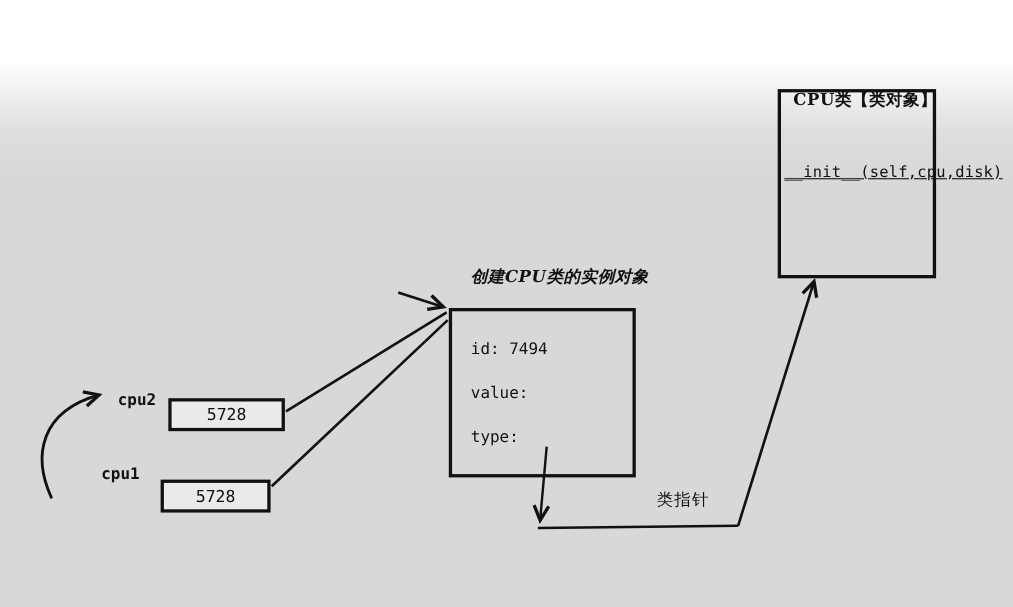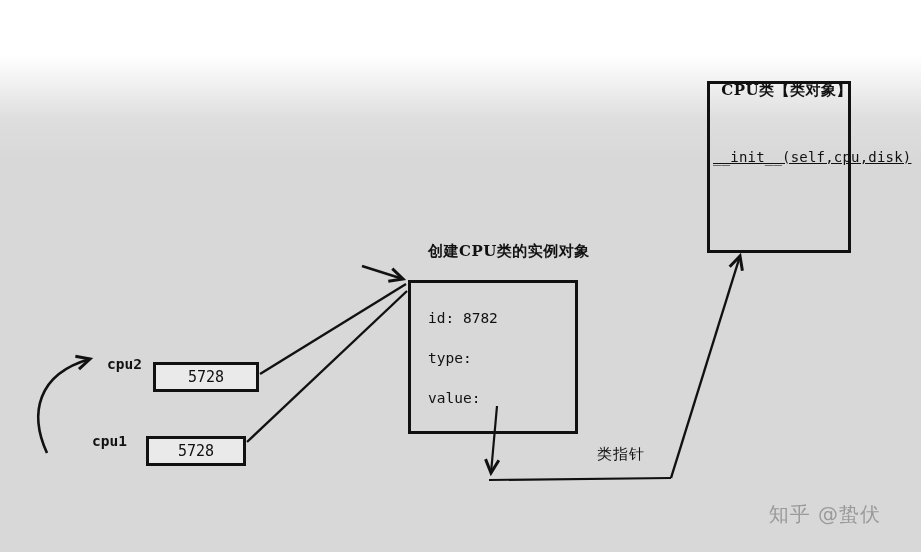--- a/index.html
+++ b/index.html
@@ -43,42 +43,42 @@
     font-size:14px;color:var(--ink);white-space:nowrap;
     letter-spacing:0.2px;
     text-decoration:underline;
   }
 
   
   .inst-title{
     position:absolute;left:428px;top:242px;
     font-family:"DejaVu Serif","Liberation Serif",serif;
     font-weight:bold;font-size:15px;color:var(--ink);
-    letter-spacing:0.5px;white-space:nowrap;
+    letter-spacing:0.5px;white-space:nowrap;font-style:italic;
   }
   .inst-box{left:408px;top:280px;width:170px;height:154px;padding:27px 0 0 17px;}
   .inst-box .field{
     font-size:14.5px;color:var(--ink);
     margin-bottom:24px;white-space:nowrap;
   }
 
   
   .var-label{
     position:absolute;
     font-size:14.5px;font-weight:bold;color:var(--ink);white-space:nowrap;
   }
   .var-box{
     display:flex;align-items:center;justify-content:center;
     font-size:15px;color:var(--ink);
     background:rgba(250,250,250,0.55);
     text-align:right;
   }
   .var-label.cpu2{left:107px;top:356px;}
   .var-box.cpu2{left:153px;top:362px;width:106px;height:30px;}
-  .var-label.cpu1{left:92px;top:433px;text-align:center;}
+  .var-label.cpu1{left:92px;top:423px;text-align:center;}
   .var-box.cpu1{left:146px;top:436px;width:100px;height:30px;}
 
   .pointer-label{
     position:absolute;left:597px;top:445px;
     font-family:"DejaVu Serif","Liberation Serif",serif;
     font-weight:normal;font-size:15px;color:var(--ink);
     letter-spacing:1px;white-space:nowrap;
   }
 
   .watermark{
@@ -114,34 +114,31 @@
 
     <line class="stroke" x1="671" y1="478" x2="740" y2="256" stroke-width="2.4" marker-end="url(#arrowhead)"></line>
   </svg>
 
   <div class="class-title">CPU类【类对象】</div>
   <div class="box class-box"></div>
   <div class="class-code">__init__(self,cpu,disk)</div>
 
   <div class="inst-title">创建CPU类的实例对象</div>
   <div class="box inst-box">
-    <div class="field">id: 8782</div>
+    <div class="field">id: 7494</div>
+    <div class="field">value:</div>
     <div class="field">type:</div>
-    <div class="field">value:</div>
   </div>
 
   <div class="var-label cpu2">cpu2</div>
   <div class="box var-box cpu2">
     <span>5728</span>
   </div>
 
   <div class="var-label cpu1">cpu1</div>
   <div class="box var-box cpu1">
     <span>5728</span>
   </div>
 
   <div class="pointer-label">类指针</div>
 
-  <div class="watermark">
-    <span>知乎 @蛰伏</span>
-  </div>
 
 </div>
 
 </body></html>

